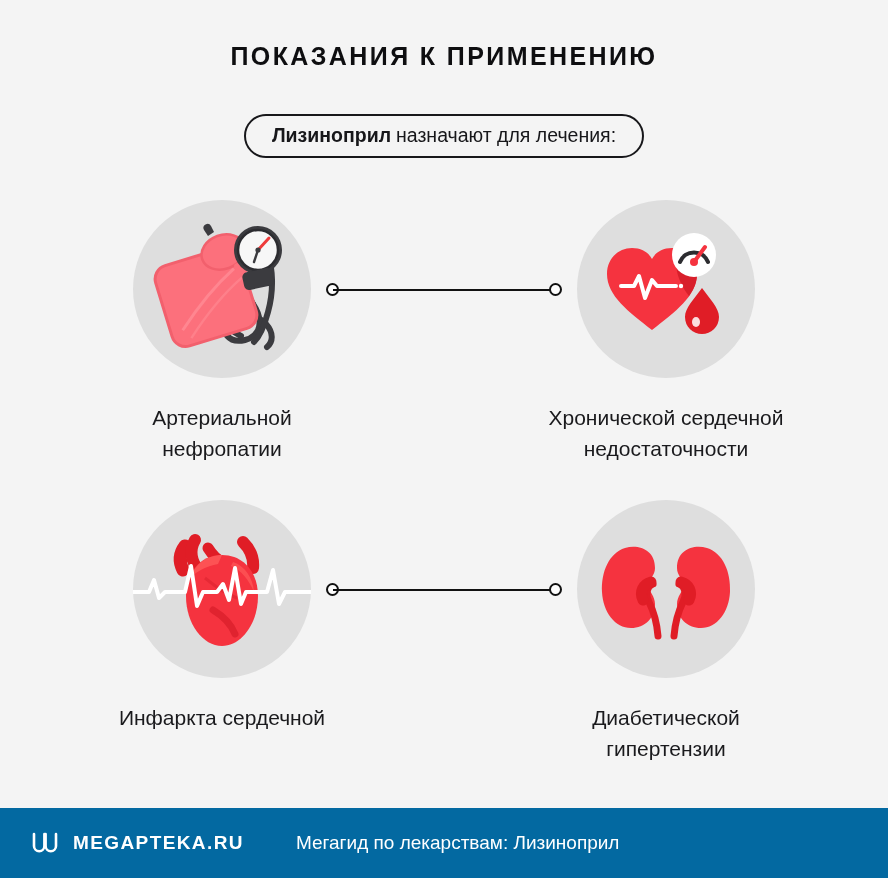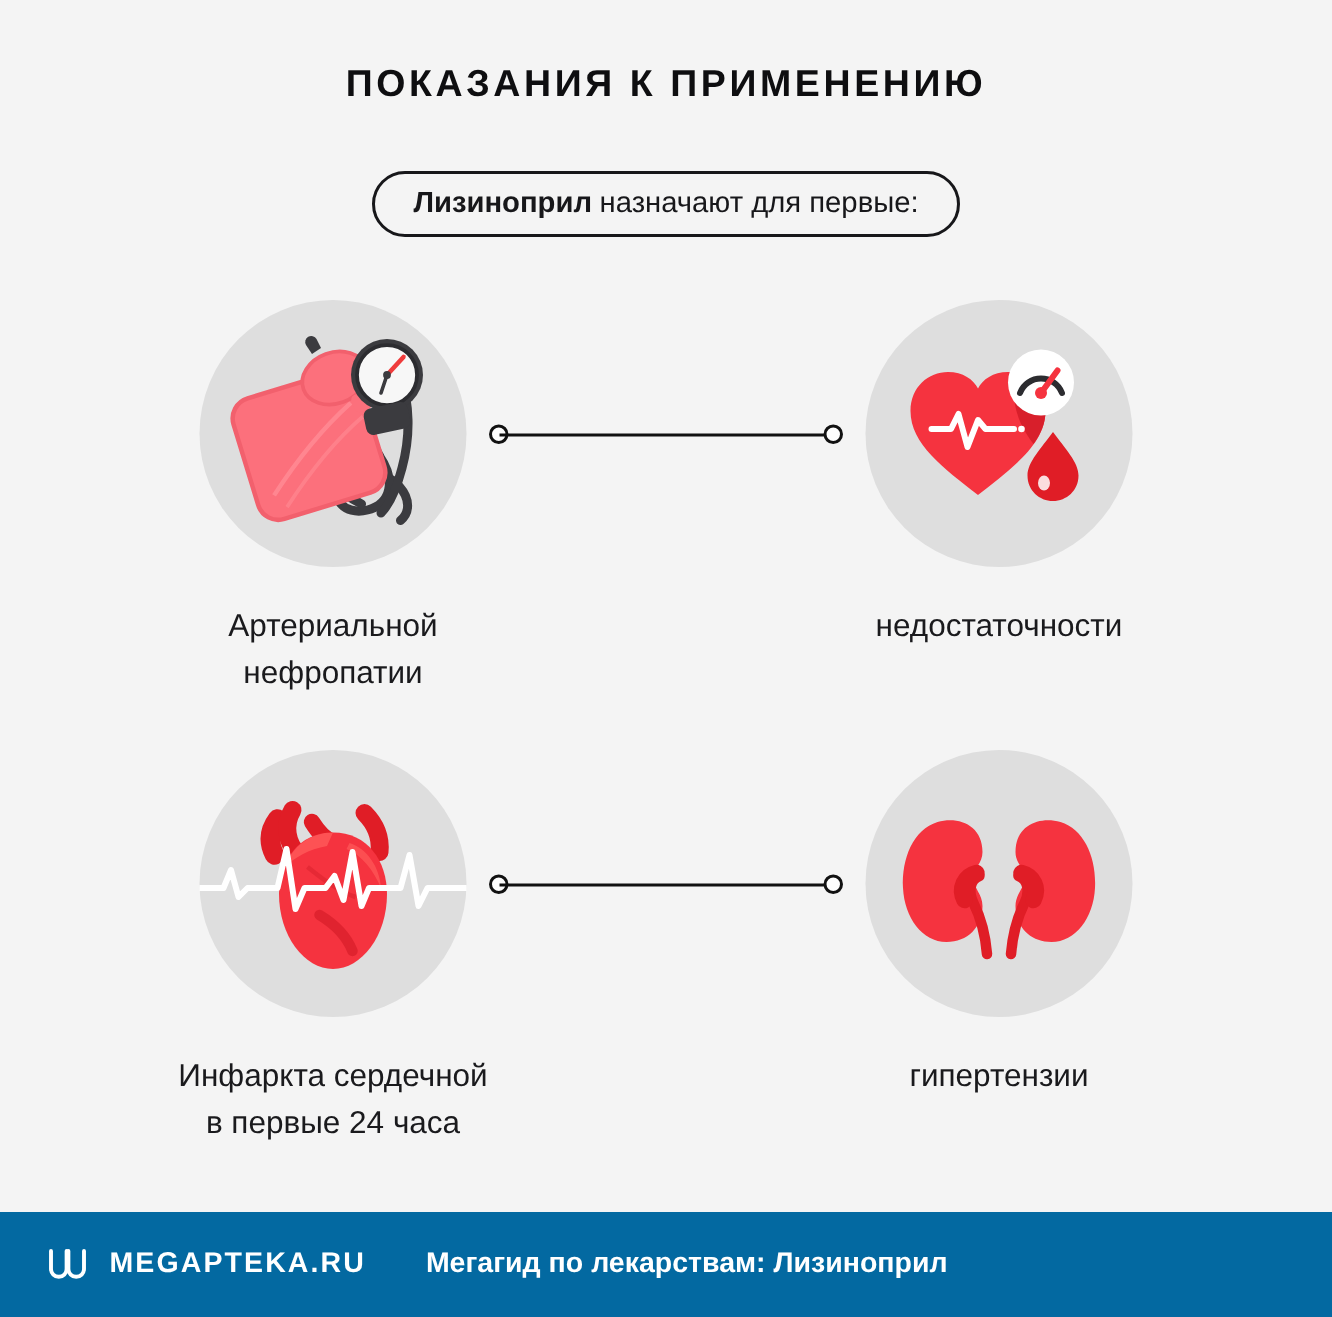--- a/index.html
+++ b/index.html
@@ -161,38 +161,38 @@
   }
   .footer .brand {
     margin-left: 13px;
     color: #ffffff;
     font-size: 19px;
     font-weight: bold;
     letter-spacing: 1.4px;
     white-space: nowrap;
   }
   .footer .tagline {
-    margin-left: 40px;
+    margin-left: 52px;
     color: #ffffff;
     font-size: 19px;
-    font-weight: bold;
+    font-weight: normal;
     white-space: nowrap;
   }
 </style>
 </head>
 <body>
 
 <div class="page">
 
   <div class="title">Показания к применению</div>
 
   <div class="badge-wrap">
     <div class="badge">
       <span class="drug">Лизиноприл</span>
-        <span>назначают для первые:</span>
+        <span>назначают для лечения:</span>
     </div>
   </div>
 
   <div class="grid">
 
     <div class="row">
 
       <div class="cell left">
         <div class="disc">
           <svg viewBox="0 0 178 178" xmlns="http://www.w3.org/2000/svg">
@@ -243,20 +243,21 @@
             <circle cx="117" cy="55" r="22" fill="#ffffff"></circle>
             <path d="M103 62 A 15 15 0 0 1 131 62" fill="none" stroke="#2c2c30" stroke-width="4" stroke-linecap="round"></path>
             <path d="M117 62 L 128 47" stroke="#f5333f" stroke-width="4" stroke-linecap="round"></path>
             <circle cx="117" cy="62" r="4" fill="#f5333f"></circle>
 
             <path d="M125 88 C 133 99, 142 108, 142 117 C 142 127, 134 134, 125 134 C 116 134, 108 127, 108 117 C 108 108, 117 99, 125 88 Z" fill="#e01d26"></path>
             <ellipse cx="119" cy="122" rx="4" ry="5" fill="#ffffff" opacity="0.85"></ellipse>
           </svg>
         </div>
         <div class="caption">
+          <div>Хронической сердечной</div>
           <div>недостаточности</div>
         </div>
       </div>
 
       <div class="connector">
         <span class="dot a"></span>
         <span class="bar"></span>
         <span class="dot b"></span>
       </div>
     </div>
@@ -276,39 +277,39 @@
             <path d="M89 55 C 74 55, 62 64, 57 78 C 63 72, 73 66, 85 64 Z" fill="#ff5a5a" opacity="0.8"></path>
             <path d="M100 62 C 112 66, 120 78, 121 92 C 116 80, 108 70, 98 66 Z" fill="#ff5a5a" opacity="0.7"></path>
             <path d="M80 110 C 90 116, 98 124, 102 134" stroke="#d81f2b" stroke-width="7" fill="none" stroke-linecap="round" opacity="0.75"></path>
             <path d="M72 78 C 82 86, 92 94, 104 98" stroke="#d81f2b" stroke-width="3" fill="none" opacity="0.5"></path>
 
             <path d="M0 92 L 16 92 L 21 80 L 26 98 L 32 92 L 46 92 L 52 92 L 58 66 L 64 106 L 70 92 L 84 92 L 90 84 L 96 100 L 102 68 L 108 104 L 113 92 L 134 92 L 140 70 L 146 104 L 152 92 L 178 92" fill="none" stroke="#ffffff" stroke-width="4" stroke-linejoin="round" stroke-linecap="round"></path>
           </svg>
         </div>
         <div class="caption">
           <div>Инфаркта сердечной</div>
-          <div>в первые 24 часа</div>
         </div>
       </div>
 
       <div class="cell right">
         <div class="disc">
           <svg viewBox="0 0 178 178" xmlns="http://www.w3.org/2000/svg">
 
             <path d="M78 68 C 78 50, 62 44, 48 48 C 32 53, 24 72, 25 92 C 26 112, 38 128, 54 128 C 68 128, 78 118, 78 104 C 78 96, 72 92, 72 86 C 72 78, 78 76, 78 68 Z" fill="#f5333f"></path>
 
             <path d="M100 68 C 100 50, 116 44, 130 48 C 146 53, 154 72, 153 92 C 152 112, 140 128, 124 128 C 110 128, 100 118, 100 104 C 100 96, 106 92, 106 86 C 106 78, 100 76, 100 68 Z" fill="#f5333f"></path>
 
             <path d="M76 84 C 70 86, 68 94, 72 102 C 77 112, 80 124, 81 136" stroke="#e01d26" stroke-width="7" fill="none" stroke-linecap="round"></path>
             <path d="M102 84 C 108 86, 110 94, 106 102 C 101 112, 98 124, 97 136" stroke="#e01d26" stroke-width="7" fill="none" stroke-linecap="round"></path>
             <path d="M74 82 C 66 84, 62 92, 66 100" stroke="#e01d26" stroke-width="11" fill="none" stroke-linecap="round"></path>
             <path d="M104 82 C 112 84, 116 92, 112 100" stroke="#e01d26" stroke-width="11" fill="none" stroke-linecap="round"></path>
           </svg>
         </div>
         <div class="caption">
+          <div>Диабетической</div>
           <div>гипертензии</div>
         </div>
       </div>
 
       <div class="connector">
         <span class="dot a"></span>
         <span class="bar"></span>
         <span class="dot b"></span>
       </div>
     </div>

